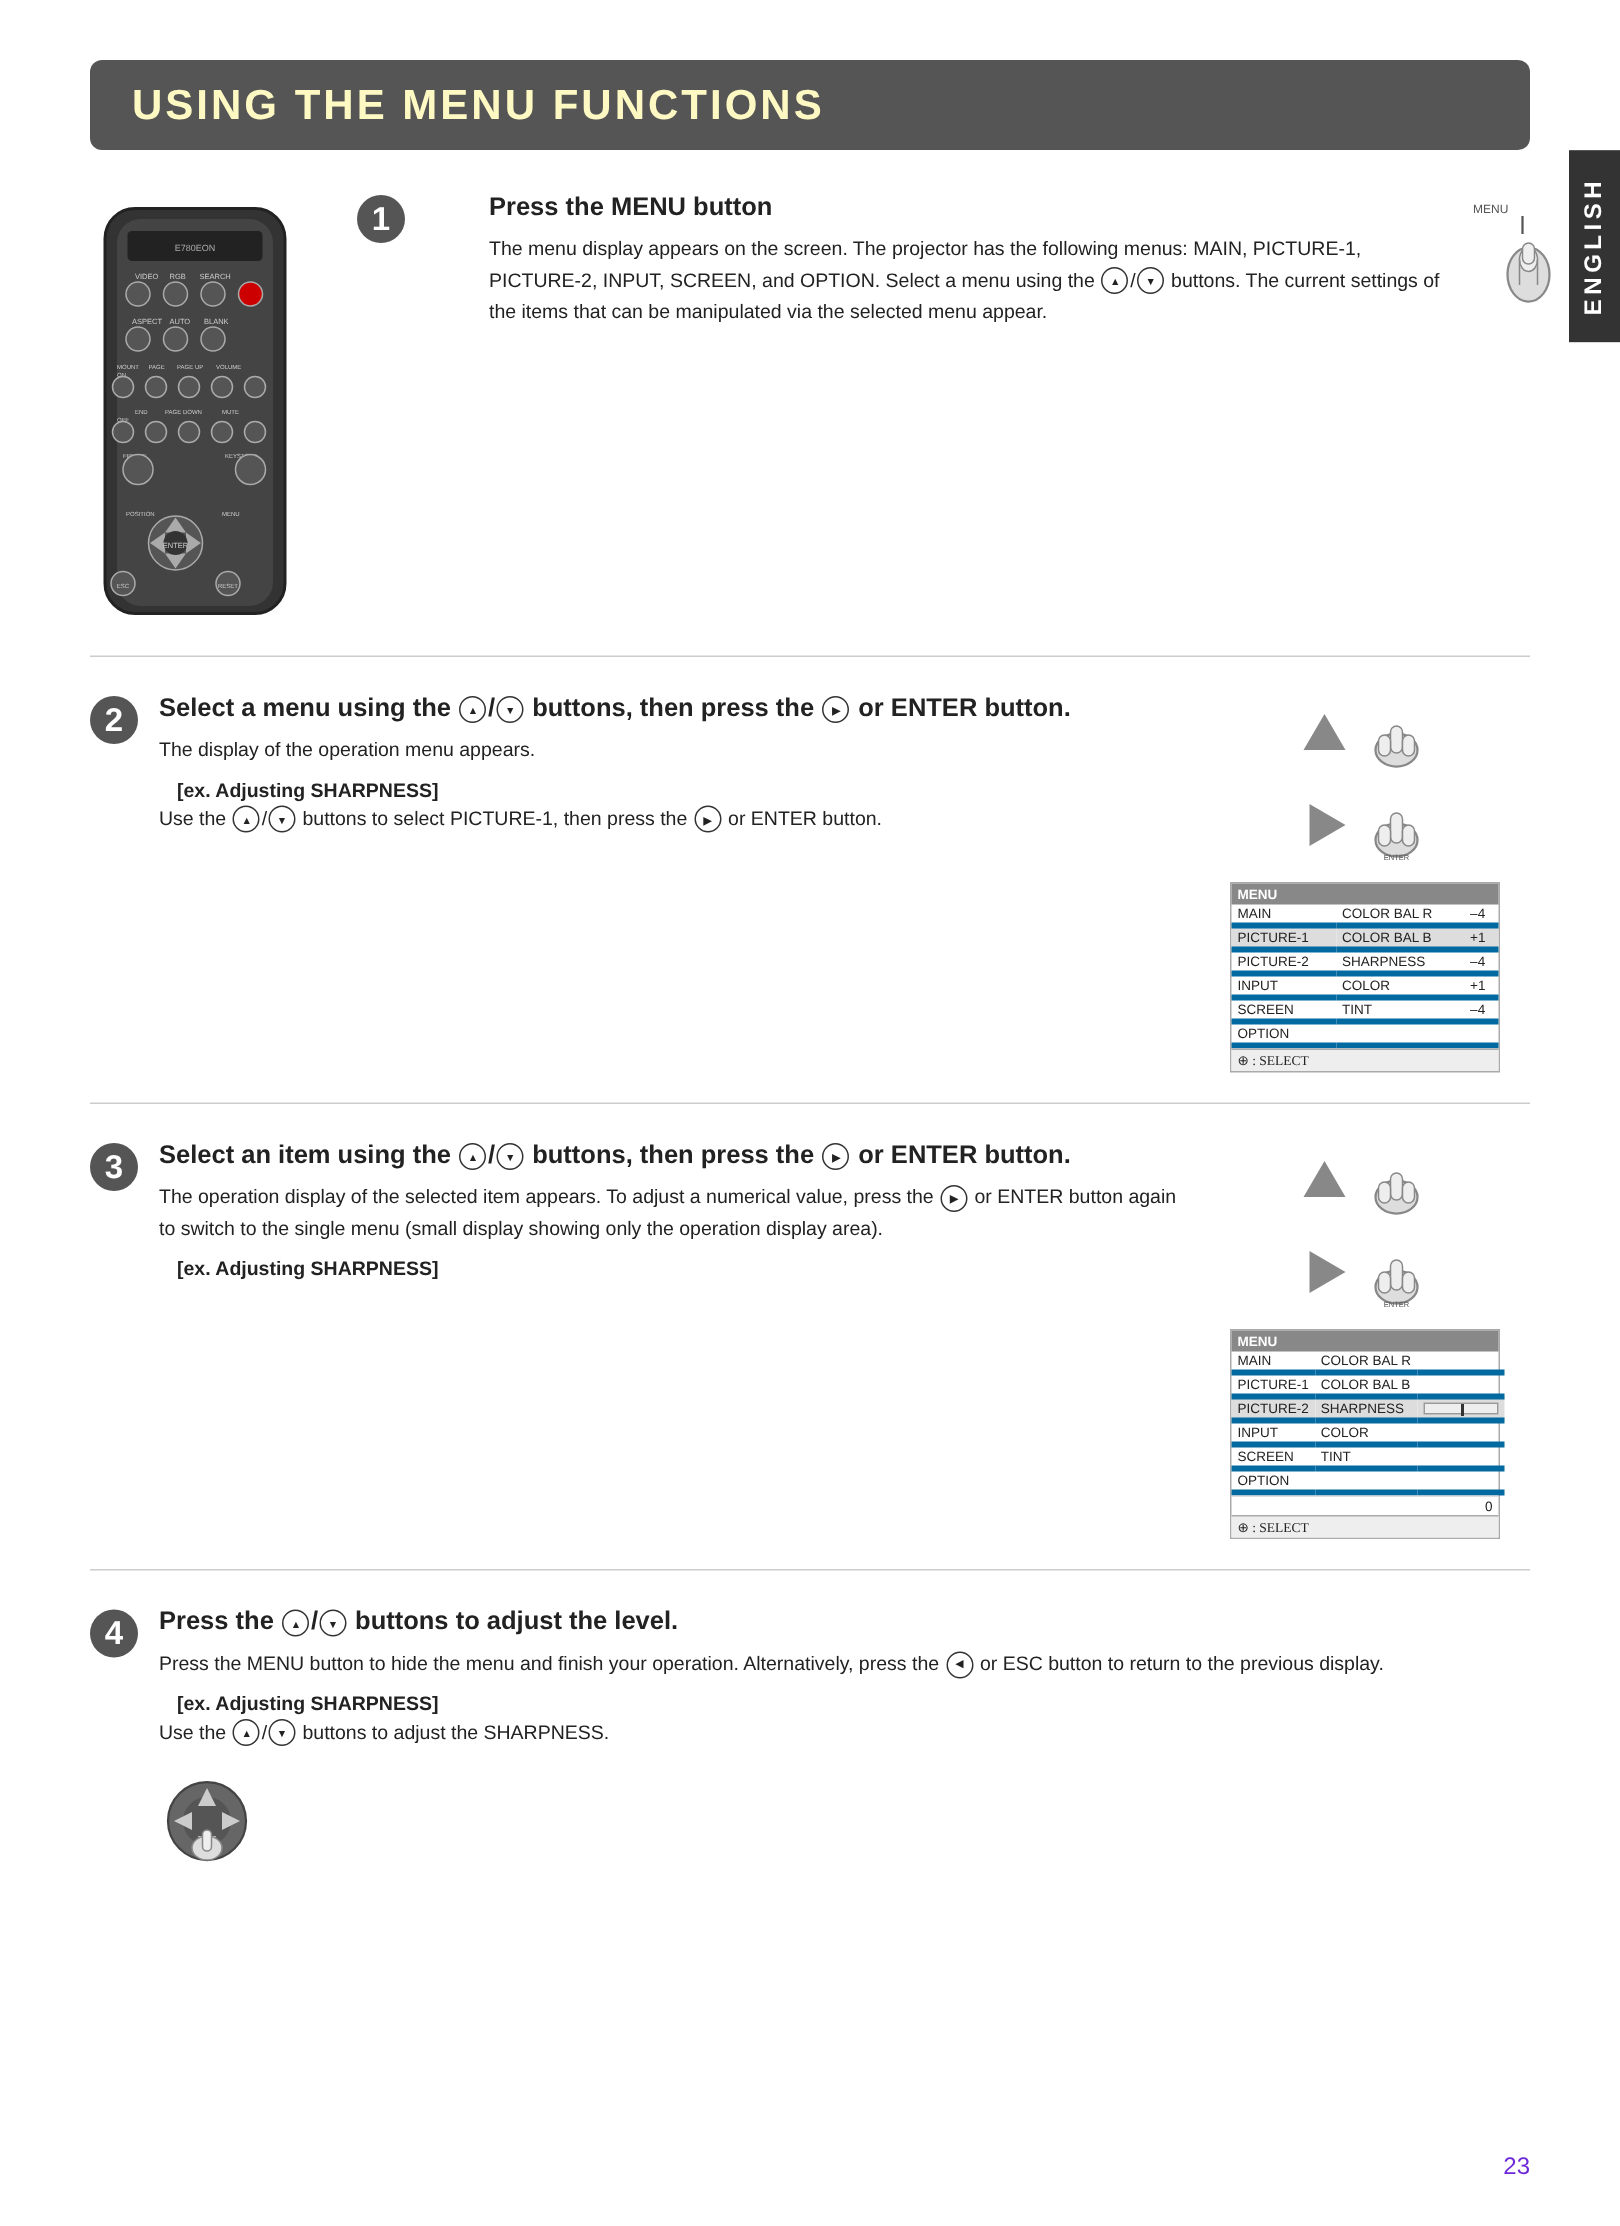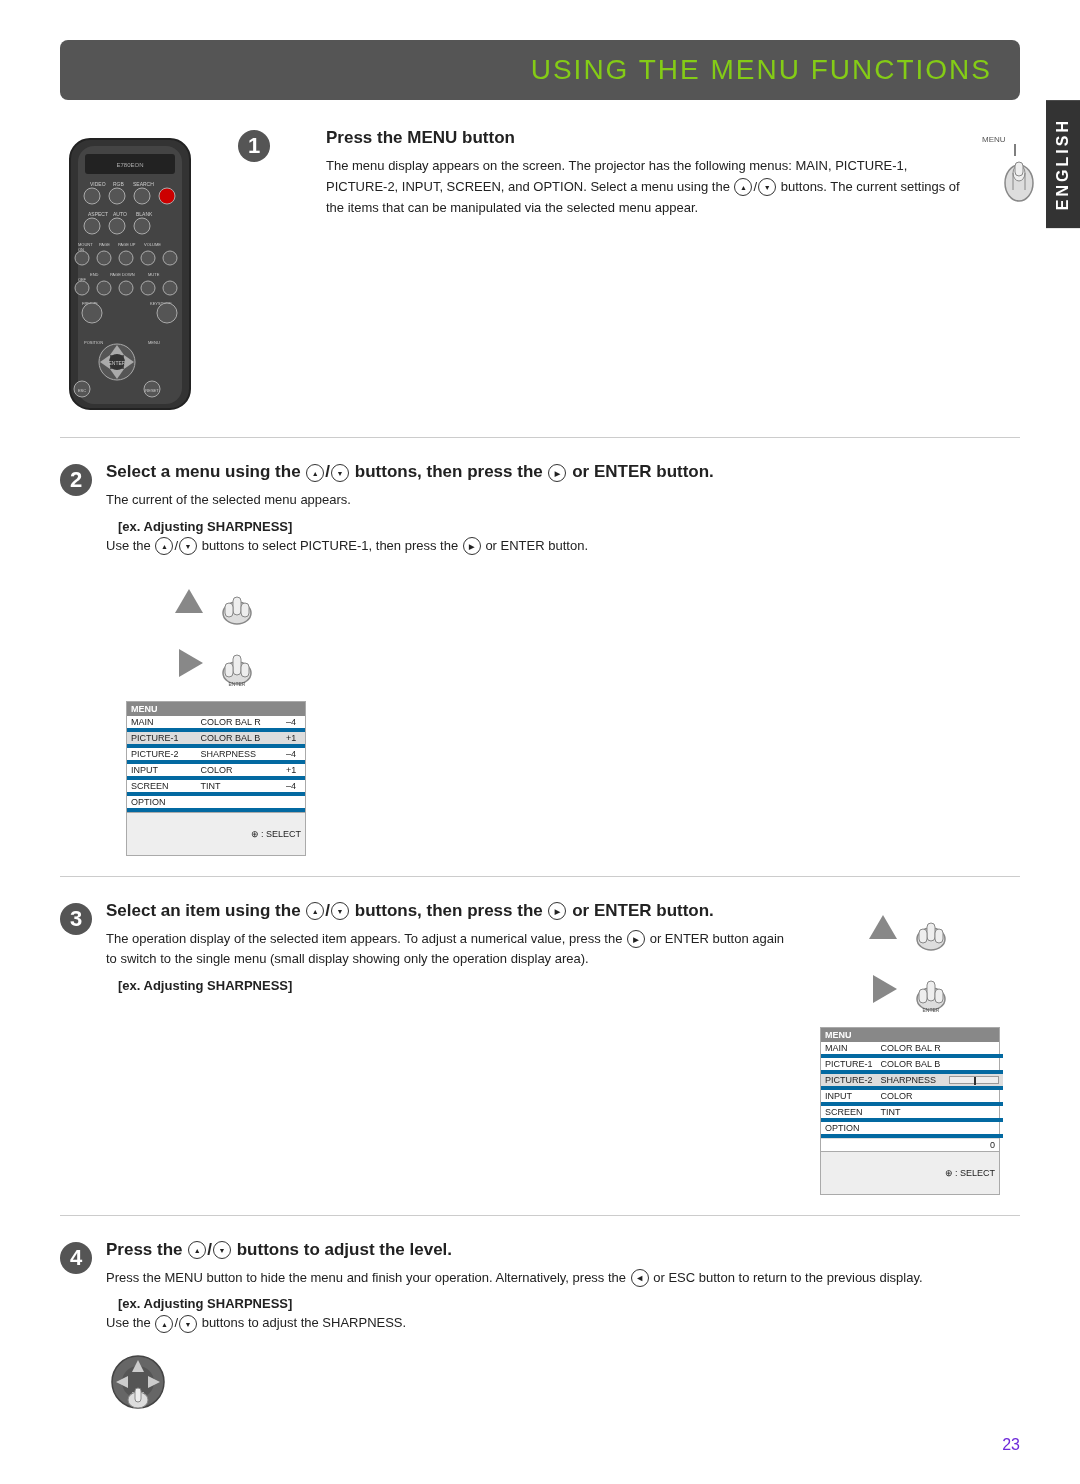--- a/index.html
+++ b/index.html
@@ -24,26 +24,25 @@
     
     .title-banner {
       background: #555;
       border-radius: 8px;
       padding: 14px 28px;
       margin-bottom: 28px;
       display: inline-block;
       width: 100%;
     }
     .title-banner h1 {
-      color: #84cc16;
+      color: #fef9c3;
       font-size: 28px;
-      font-weight: 400;
+      font-weight: 700;
       letter-spacing: 2px;
       text-transform: uppercase;
-      text-align: right;
     }
 
     
     .english-sidebar {
       position: absolute;
       right: 0;
       top: 100px;
       background: #333;
       color: #fff;
       writing-mode: vertical-rl;
@@ -154,21 +153,21 @@
       font-weight: bold;
       font-size: 13px;
       margin-top: 6px;
       margin-bottom: 2px;
       padding-left: 12px;
     }
 
     
     .step2-inner {
       display: flex;
-      flex-direction: column;
+      flex-direction: row;
       width: 100%;
       gap: 10px;
     }
     .step2-text { flex: 1; }
     .step2-diagrams {
       display: flex;
       flex-direction: column;
       align-items: center;
       gap: 4px;
       width: 220px;
@@ -226,23 +225,24 @@
       border-bottom: 4px solid #0369a1;
       font-size: 9px;
       white-space: nowrap;
     }
     .menu-table table tr.selected td {
       background: #ddd;
     }
     .menu-table-footer {
       background: #eee;
       border-top: 1px solid #aaa;
-      padding: 16px 4px;
+      padding: 2px 4px;
       font-size: 9px;
-      text-align: right;
+      text-align: left;
+      font-family: Liberation Serif, serif;
     }
 
     
     .remote-svg {
       width: 140px;
       height: 280px;
     }
 
     
     .diagram-row {
@@ -423,21 +423,21 @@
                     <span class="btn-icon-triangle-up"></span>
                   </span>/<span class="btn-icon">
                     <span class="btn-icon-triangle-down"></span>
                   </span>
                 buttons, then press the
                 <span class="btn-icon">
                     <span class="btn-icon-triangle-right"></span>
                   </span>
                 or ENTER button.
               </div>
-              <div class="step-body-text">The current of the selected menu appears.</div>
+              <div class="step-body-text">The display of the operation menu appears.</div>
               <div class="ex-label">[ex. Adjusting SHARPNESS]</div>
               <div class="step-body-text">
                 Use the
                 <span class="btn-icon">
                     <span class="btn-icon-triangle-up"></span>
                   </span>/<span class="btn-icon">
                     <span class="btn-icon-triangle-down"></span>
                   </span>
                 buttons to select PICTURE-1, then press the
                 <span class="btn-icon">

